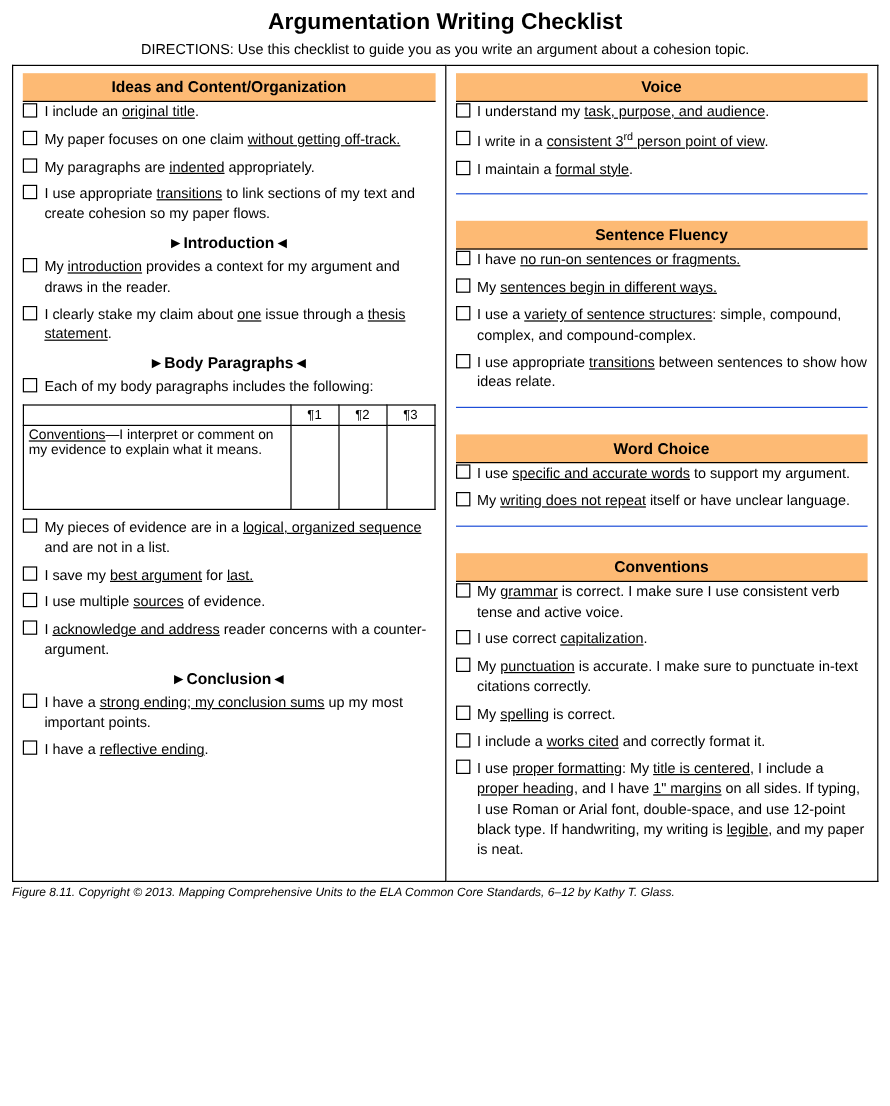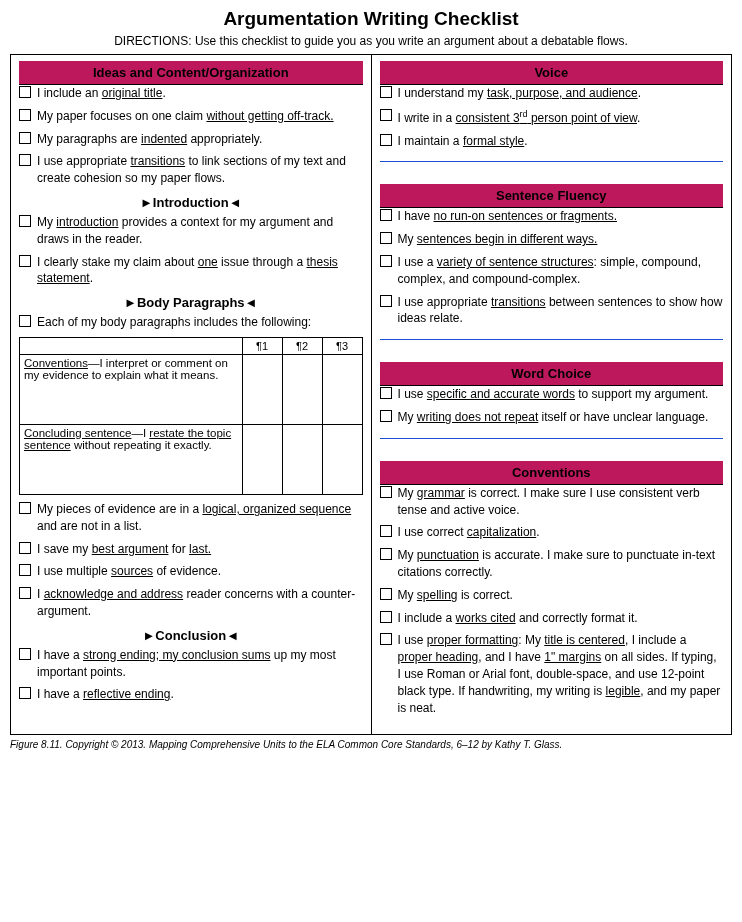--- a/index.html
+++ b/index.html
@@ -33,21 +33,21 @@
       vertical-align: top;
       padding: 6px 8px;
       width: 50%;
     }
     .col-header {
       text-align: center;
       font-weight: bold;
       font-size: 13px;
       border-bottom: 1px solid #000;
       padding: 4px;
-      background: #be185d;
+      background: #fdba74;
     }
     .arrow-header {
       text-align: center;
       font-weight: bold;
       margin: 8px 0 4px 0;
       font-size: 13px;
     }
     .checklist-item {
       display: flex;
       align-items: flex-start;
@@ -102,21 +102,21 @@
       margin-bottom: 0;
     }
     sup { font-size: 9px; vertical-align: super; }
   </style>
 </head>
 <body>
 
 <div class="page-title">Argumentation Writing Checklist</div>
 <div class="directions">
   <span>DIRECTIONS:</span>
-  <span>Use this checklist to guide you as you write an argument about a debatable flows.</span>
+  <span>Use this checklist to guide you as you write an argument about a cohesion topic.</span>
 </div>
 
 <table class="main-table">
   <tbody>
       <tr>
     <td>
       <div class="col-header">Ideas and Content/Organization</div>
 
       <div class="checklist-item">
         <span class="checkbox"></span>
@@ -160,26 +160,20 @@
             <th class="check-cell">¶3</th>
           </tr>
         </thead>
         <tbody>
           <tr class="para-row">
             <td class="label-cell"><u>Conventions</u>—I interpret or comment on my evidence to explain what it means.</td>
             <td class="check-cell"></td>
             <td class="check-cell"></td>
             <td class="check-cell"></td>
           </tr>
-          <tr class="para-row">
-            <td class="label-cell"><u>Concluding sentence</u>—I <u>restate the topic sentence</u> without repeating it exactly.</td>
-            <td class="check-cell"></td>
-            <td class="check-cell"></td>
-            <td class="check-cell"></td>
-          </tr>
         </tbody>
       </table>
 
       <div class="checklist-item" style="margin-top:6px;">
         <span class="checkbox"></span>
         <span class="checklist-text">My pieces of evidence are in a <u>logical, organized sequence</u> and are not in a list.</span>
       </div>
       <div class="checklist-item">
         <span class="checkbox"></span>
         <span class="checklist-text">I save my <u>best argument</u> for <u>last.</u></span>

